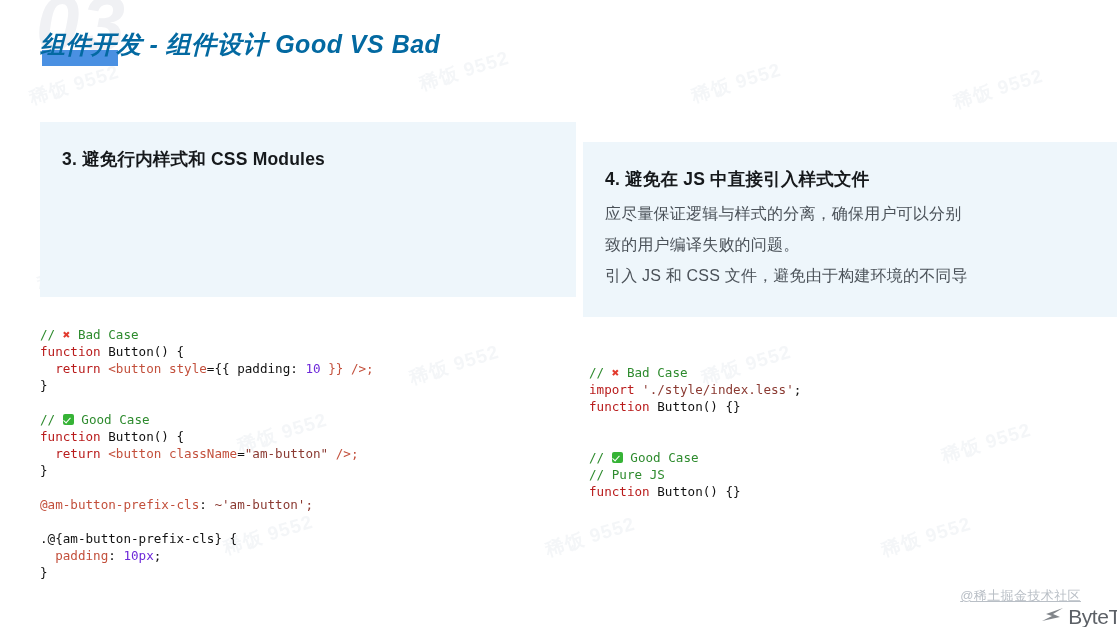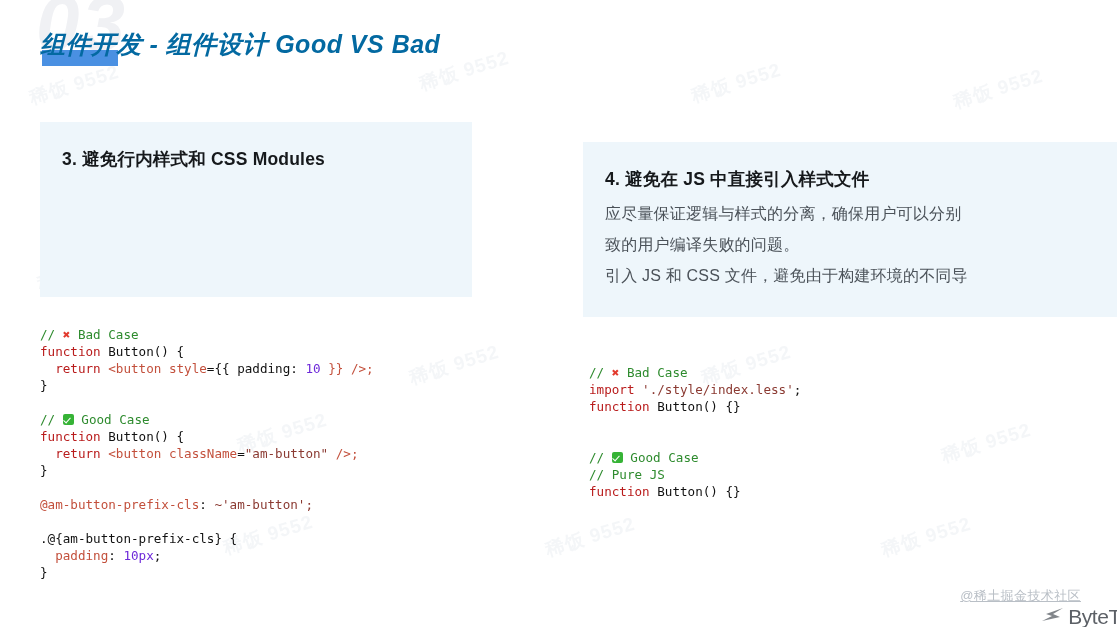--- a/index.html
+++ b/index.html
@@ -76,21 +76,21 @@
     white-space: nowrap;
     line-height: 44px;
     font-family: "Liberation Sans", "DejaVu Sans", sans-serif;
   }
 
   
   .col {
     position: absolute;
     z-index: 2;
   }
-  #col-left  { left: 40px;  top: 122px; width: 432px; }
+  #col-left  { left: 40px;  top: 122px; width: 536px; }
   #col-right { left: 583px; top: 122px; width: 584px; margin-top: 20px; }
 
   .card {
     background: #eef6fb;
     padding: 24px 22px 26px 22px;
     box-sizing: border-box;
   }
   #card-left  { height: 175px; }
   #card-right { height: 175px; }
 

